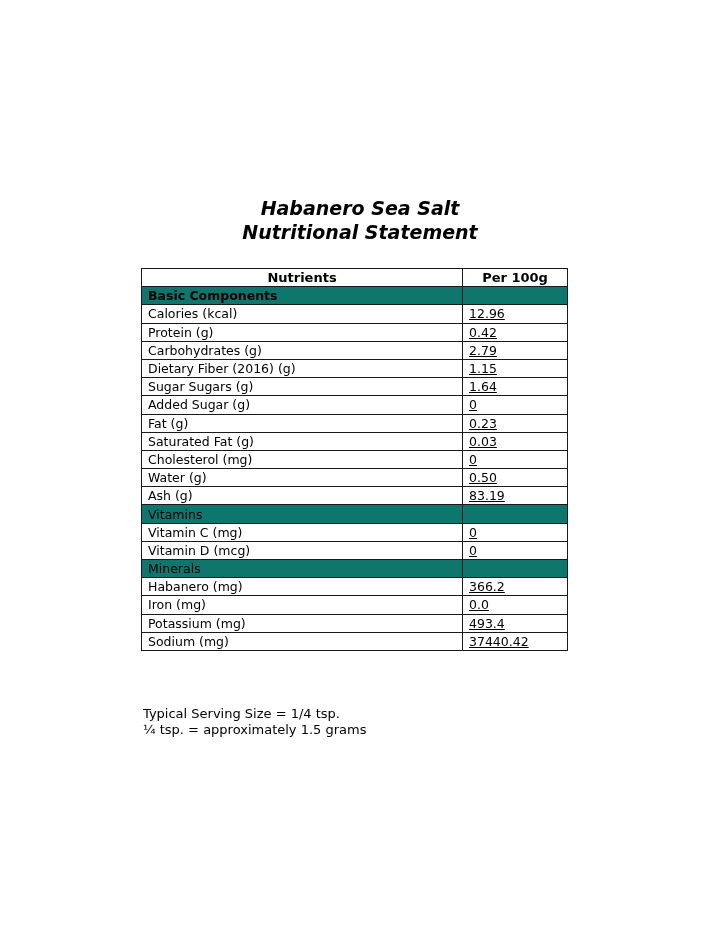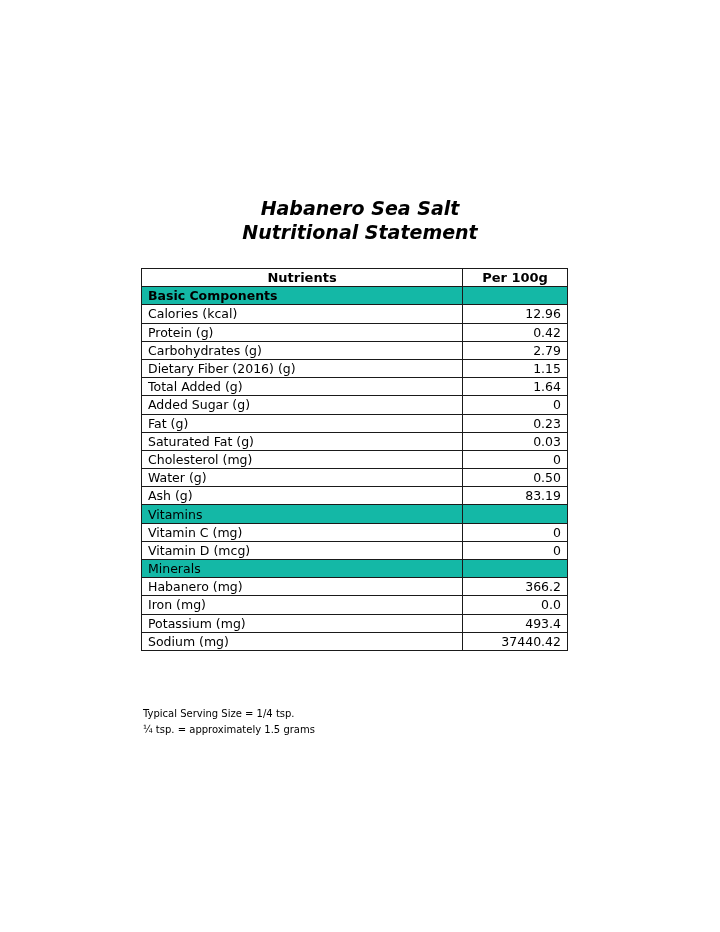--- a/index.html
+++ b/index.html
@@ -48,33 +48,34 @@
       white-space: nowrap;
       overflow: hidden;
     }
     table.nutrition th {
       font-weight: bold;
       font-size: 13px;
       text-align: center;
       background: #ffffff;
     }
     table.nutrition tr.section td {
-      background: #14b8a6;
+      background: #0f766e;
     }
     table.nutrition tr.section.bold td {
       font-weight: bold;
     }
     table.nutrition td.val {
-      text-align: right;
+      text-align: left;
+      text-decoration: underline;
     }
     .notes {
       position: absolute;
       top: 706px;
       left: 143px;
-      font-size: 10px;
+      font-size: 13px;
       line-height: 16px;
     }
     .note-line { display: block; }
   </style>
 </head>
 <body>
 
 <div class="title-block">
   <span class="title-line">Habanero Sea Salt</span>
   <span class="title-line">Nutritional Statement</span>
@@ -107,21 +108,21 @@
     </tr>
     <tr>
       <td>Carbohydrates (g)</td>
       <td class="val">2.79</td>
     </tr>
     <tr>
       <td>Dietary Fiber (2016) (g)</td>
       <td class="val">1.15</td>
     </tr>
     <tr>
-      <td>Total Added (g)</td>
+      <td>Sugar Sugars (g)</td>
       <td class="val">1.64</td>
     </tr>
     <tr>
       <td>Added Sugar (g)</td>
       <td class="val">0</td>
     </tr>
     <tr>
       <td>Fat (g)</td>
       <td class="val">0.23</td>
     </tr>

